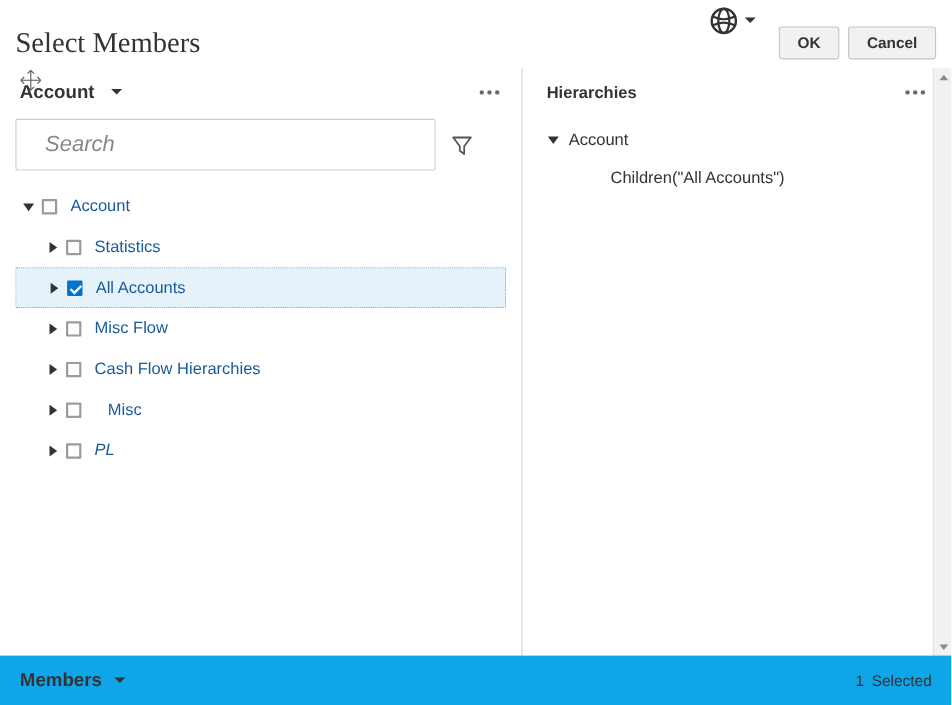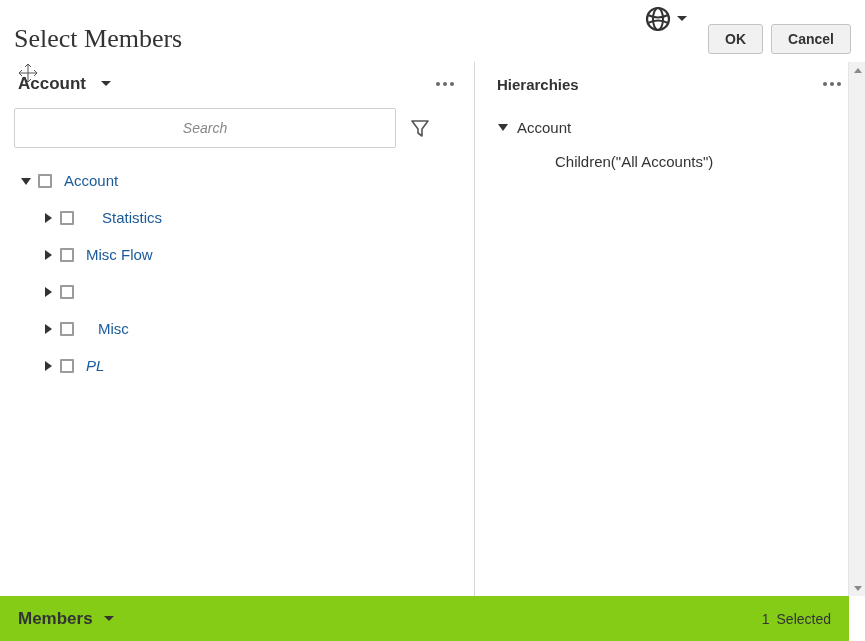--- a/index.html
+++ b/index.html
@@ -111,26 +111,25 @@
     display: flex;
     align-items: center;
     gap: 14px;
     margin-top: 2px;
   }
   .search-input {
     flex: 1;
     max-width: 382px;
     border: 1px solid #cfcfcf;
     border-radius: 2px;
-    padding: 11px 1px;
-    font-size: 14px;
+    padding: 11px 26px;
+    font-size: 20px;
     font-style: italic;
     color: #777;
     outline: none;
-    text-align: center;
   }
   .search-input::placeholder { color: #888; font-style: italic; }
 
   
   .tree {
     margin-top: 14px;
   }
   .tree-row {
     display: flex;
     align-items: center;
@@ -219,23 +218,23 @@
   .vscroll .arrow {
     width: 17px; height: 17px;
     display:flex; align-items:center; justify-content:center;
     cursor: pointer;
   }
   .vscroll .arrow.bottom { position:absolute; bottom:0; }
 
   
   .footer {
     position: absolute;
-    left: 0; right: 16px; bottom: 0;
+    left: 0; right: 0; bottom: 0;
     height: 45px;
-    background: #84cc16;
+    background: #0ea5e9;
     display: flex;
     align-items: center;
     justify-content: space-between;
     padding: 0 18px;
   }
   .footer-left {
     display: flex;
     align-items: center;
     gap: 10px;
     cursor: pointer;
@@ -334,40 +333,51 @@
 
       <div id="tree-children">
           <div class="tree-row">
             <span class="indent" style="width: 22px;"></span>
             <span class="expander">
               <svg width="12" height="12" viewBox="0 0 12 12">
                 <path d="M3 1 L10 6 L3 11 Z" fill="#333"></path>
               </svg>
             </span>
             <span class="chk"></span>
-            <span class="tree-label" style="margin-left: 22px;">Statistics</span>
+            <span class="tree-label" style="margin-left: 6px;">Statistics</span>
+          </div>
+          <div class="tree-row selected">
+            <span class="indent" style="width: 22px;"></span>
+            <span class="expander">
+              <svg width="12" height="12" viewBox="0 0 12 12">
+                <path d="M3 1 L10 6 L3 11 Z" fill="#333"></path>
+              </svg>
+            </span>
+            <span class="chk checked"></span>
+            <span class="tree-label" style="margin-left: 6px;">All Accounts</span>
           </div>
           <div class="tree-row">
             <span class="indent" style="width: 22px;"></span>
             <span class="expander">
               <svg width="12" height="12" viewBox="0 0 12 12">
                 <path d="M3 1 L10 6 L3 11 Z" fill="#333"></path>
               </svg>
             </span>
             <span class="chk"></span>
             <span class="tree-label" style="margin-left: 6px;">Misc Flow</span>
           </div>
           <div class="tree-row">
             <span class="indent" style="width: 22px;"></span>
             <span class="expander">
               <svg width="12" height="12" viewBox="0 0 12 12">
                 <path d="M3 1 L10 6 L3 11 Z" fill="#333"></path>
               </svg>
             </span>
             <span class="chk"></span>
+            <span class="tree-label" style="margin-left: 6px;">Cash Flow Hierarchies</span>
           </div>
           <div class="tree-row">
             <span class="indent" style="width: 22px;"></span>
             <span class="expander">
               <svg width="12" height="12" viewBox="0 0 12 12">
                 <path d="M3 1 L10 6 L3 11 Z" fill="#333"></path>
               </svg>
             </span>
             <span class="chk"></span>
             <span class="tree-label" style="margin-left: 18px;">Misc</span>

